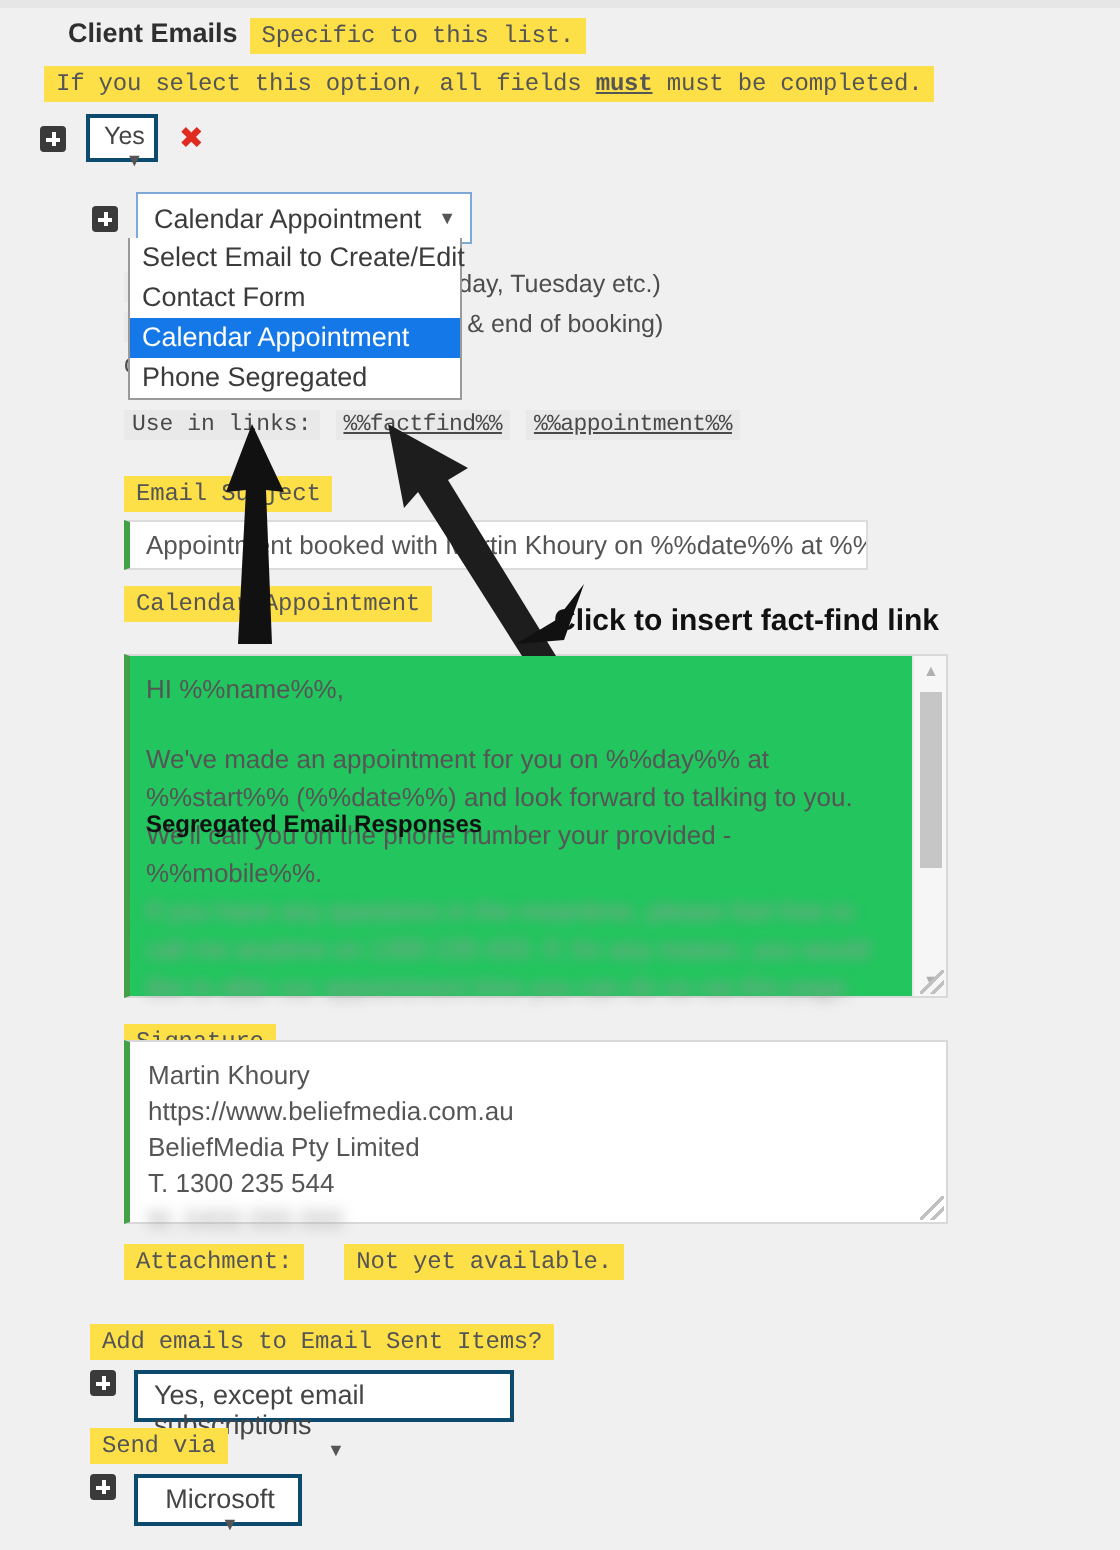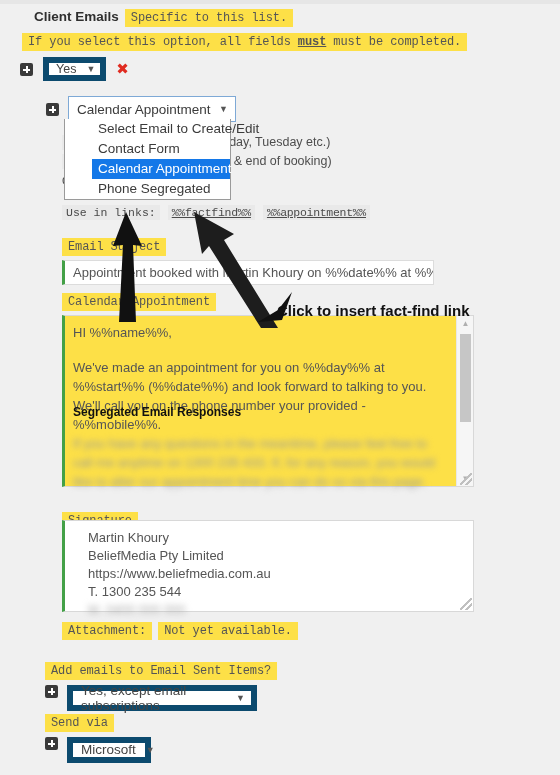--- a/index.html
+++ b/index.html
@@ -36,23 +36,24 @@
   }
   .plus:before{left:3px;top:6px;width:7px;height:2px;}
   .plus:after{top:3px;left:6px;height:7px;width:2px;}
   .redx{
     color:#e02b20;font-weight:bold;font-size:15px;line-height:1;
     font-family:"DejaVu Sans", sans-serif;
   }
 
   .select{
     display:inline-flex;align-items:center;justify-content:space-between;
-    background:#fff;border:6px solid #0c4a6e;
+    background:#fff;border:2px solid #0c4a6e;
     padding:3px 6px 4px 8px;font-size:13.5px;color:#444;
     height:26px;
+    flex-direction:column;
   }
   .select .caret{font-size:9px;margin-left:10px;color:#555;}
 
   
   #hdr{position:absolute;left:34px;top:9px;display:flex;align-items:baseline;gap:6px;}
   #hdr .ttl{font-weight:bold;font-size:13.5px;color:#2f2f2f;}
 
   #notice{position:absolute;left:22px;top:33px;}
   #notice u{text-decoration:underline;font-weight:bold;}
 
@@ -64,21 +65,20 @@
   #sel-main{
     width:168px;border:1px solid #7ea9d6;background:#fff;height:26px;
     display:flex;align-items:center;justify-content:space-between;
     padding:0 7px 0 8px;font-size:13.5px;color:#3b3b3b;
   }
   #sel-main .caret{font-size:9px;color:#555;}
   #dropdown{
     position:absolute;left:64px;top:119px;width:167px;
     background:#fff;border:1px solid #9a9a9a;border-top:none;
     z-index:30;
-    padding-left:27px;
   }
   #dropdown .opt{
     padding:1px 0 2px 6px;font-size:13.5px;color:#3b3b3b;
     white-space:nowrap;line-height:17px;
   }
   #dropdown .opt.sel{background:#1478e8;color:#fff;}
 
   
   #tags{position:absolute;left:62px;top:133px;line-height:19px;font-size:12.5px;}
   #tags .tagline{white-space:nowrap;}
@@ -100,22 +100,22 @@
   #subj-box{
     position:absolute;left:62px;top:260px;width:372px;height:25px;
     background:#fff;border:1px solid #dcdcdc;border-left:3px solid #43a047;
     display:flex;align-items:center;padding-left:8px;overflow:hidden;
     color:#555;font-size:13px;white-space:nowrap;
   }
 
   
   #body-lbl{position:absolute;left:62px;top:293px;}
   #body-box{
-    position:absolute;left:62px;top:315px;width:412px;height:172px;
-    background:#fde047;border:1px solid #d8d8d8;border-left:3px solid #43a047;
+    position:absolute;left:62px;top:327px;width:412px;height:172px;
+    background:#22c55e;border:1px solid #d8d8d8;border-left:3px solid #43a047;
   }
   #body-txt{
     position:absolute;left:8px;top:7px;right:28px;
     font-size:13px;line-height:19px;color:#555;
   }
   #body-txt p{margin:0 0 16px 0;}
   #body-blur{
     position:absolute;left:8px;top:118px;right:28px;
     font-size:13px;line-height:19px;color:#9a9a9a;
     filter:blur(3.2px);
@@ -143,23 +143,23 @@
       linear-gradient(135deg,transparent 70%,#c0c0c0 70%,#c0c0c0 80%,transparent 80%);
   }
 
   
   #sig-lbl{position:absolute;left:62px;top:512px;}
   #sig-box{
     position:absolute;left:62px;top:520px;width:412px;height:92px;
     background:#fff;border:1px solid #d8d8d8;border-left:3px solid #43a047;
   }
   #sig-txt{
-    position:absolute;left:23px;top:8px;font-size:13px;line-height:18px;color:#555;
-  }
-  #attach{position:absolute;left:62px;top:622px;display:flex;align-items:center;gap:6px;}
+    position:absolute;left:9px;top:8px;font-size:13px;line-height:18px;color:#555;
+  }
+  #attach{position:absolute;left:62px;top:622px;display:flex;align-items:center;gap:20px;}
 
   
   #sent-lbl{position:absolute;left:45px;top:662px;}
   #row-sent{position:absolute;left:45px;top:685px;display:flex;align-items:flex-start;gap:9px;}
   #row-sent .select{width:190px;justify-content:space-between;}
   #via-lbl{position:absolute;left:45px;top:714px;}
   #row-via{position:absolute;left:45px;top:737px;display:flex;align-items:flex-start;gap:9px;}
   #row-via .select{width:84px;justify-content:space-between;}
 
   
@@ -252,22 +252,22 @@
       <div class="thumb"></div>
       <div class="dn">▼</div>
     </div>
     <div class="grip"></div>
   </div>
 
   <span id="sig-lbl" class="lbl">Signature</span>
   <div id="sig-box">
     <div id="sig-txt">
       <div>Martin Khoury</div>
+      <div>https://www.beliefmedia.com.au</div>
       <div>BeliefMedia Pty Limited</div>
-      <div>https://www.beliefmedia.com.au</div>
       <div>T. 1300 235 544</div>
       <div id="sig-blur-in" style="filter:blur(3.2px);color:#a8a8a8;">M. 0400 000 000</div>
     </div>
     <div class="grip"></div>
   </div>
 
   <div id="attach">
     <span class="lbl">Attachment:</span>
     <span class="lbl">Not yet available.</span>
   </div>

